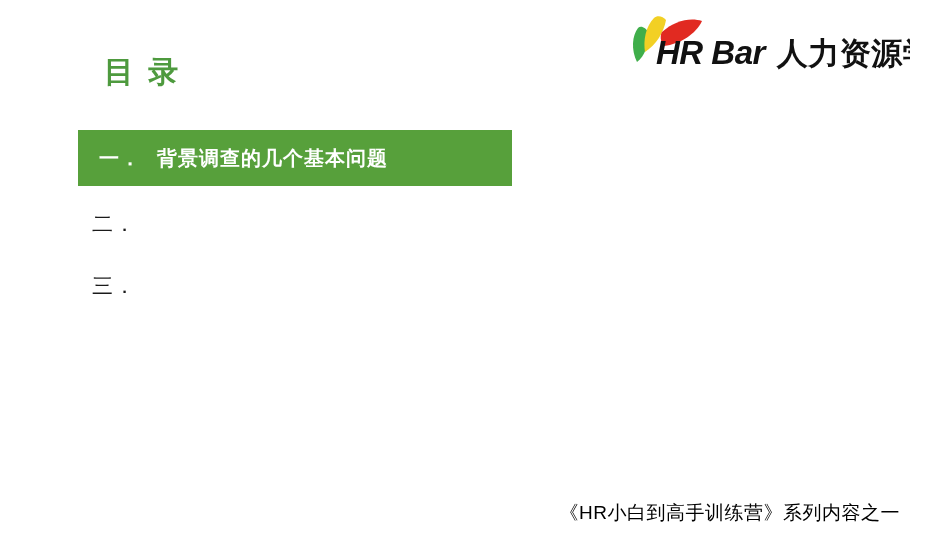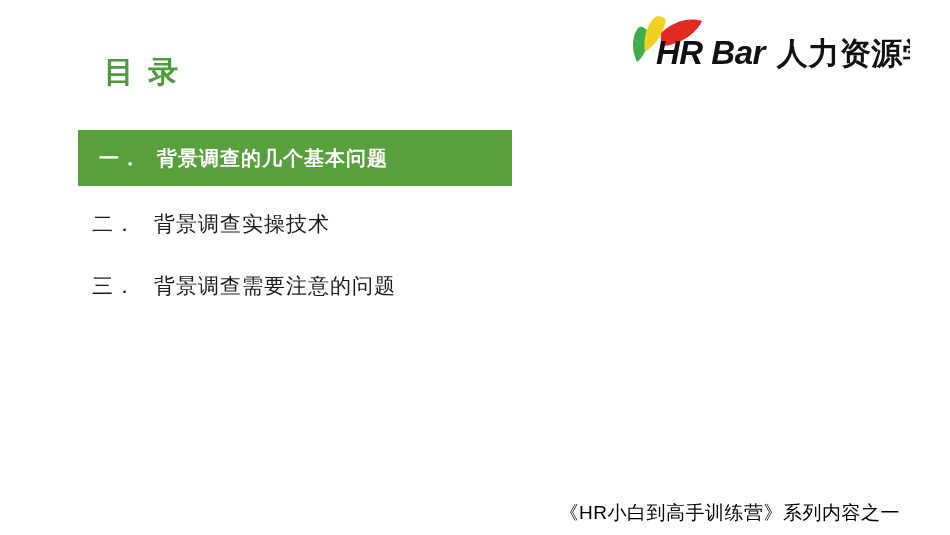--- a/index.html
+++ b/index.html
@@ -155,25 +155,23 @@
 
   <div id="toc">
 
     <div class="toc-item active">
       <span class="toc-num">一．</span>
       <span class="toc-label">背景调查的几个基本问题</span>
     </div>
 
     <div class="toc-item plain">
       <span class="toc-num">二．</span>
-      <span class="toc-label">背景调查实操技术</span>
     </div>
 
     <div class="toc-item plain">
       <span class="toc-num">三．</span>
-      <span class="toc-label">背景调查需要注意的问题</span>
     </div>
 
   </div>
 
   <div id="footer-note">《HR小白到高手训练营》系列内容之一</div>
 
 </div>
 
 </body></html>

